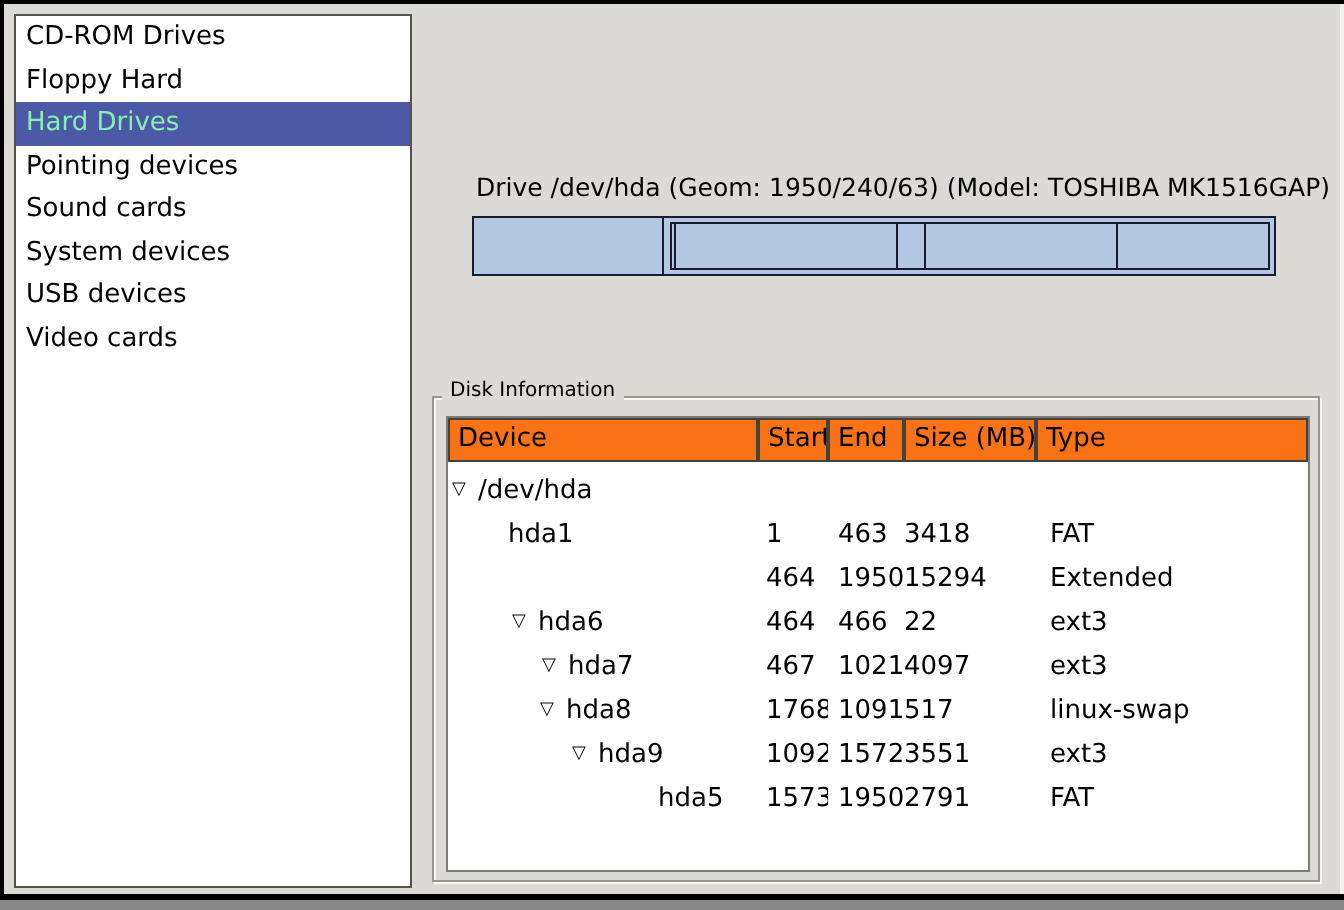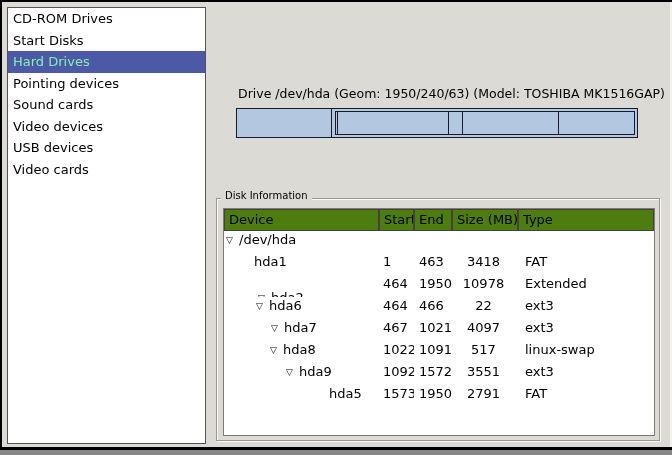--- a/index.html
+++ b/index.html
@@ -46,50 +46,50 @@
     padding:0 4px;font-size:10px;white-space:nowrap;
   }
   
   .disk-table{
     position:absolute;left:6px;top:9px;width:432px;height:228px;
     background:#fff;border:1px solid #7e7b76;overflow:hidden;
   }
   .thead{display:flex;background:#fff;}
   .th{
     height:22px;line-height:19px;font-size:13px;padding-left:4px;
-    background:#4d7c0f;border:1px solid #45423d;white-space:nowrap;overflow:hidden;
+    background:#f97316;border:1px solid #45423d;white-space:nowrap;overflow:hidden;
   }
-  .tr{display:flex;height:22px;line-height:18px;font-size:13px;white-space:nowrap;}
+  .tr{display:flex;height:22px;line-height:29px;font-size:13px;white-space:nowrap;}
   .td{overflow:hidden;white-space:nowrap;}
   .col-device{width:155px;}
   .col-start{width:35px;}
   .col-end{width:38px;}
   .col-size{width:66px;}
   .col-type{flex:1;}
   .td.col-start{padding-left:4px;}
   .td.col-end{padding-left:5px;}
-  .td.col-size{text-align:center;padding-right:3px;}
+  .td.col-size{text-align:left;padding-right:3px;}
   .td.col-type{padding-left:7px;}
   .expander{
     display:inline-block;width:13px;font-size:9px;text-align:left;
     vertical-align:top;color:#000;
   }
 </style>
 </head>
 <body>
 
 <div class="screen" style="--sel: #4b59a6; --barfill: #b4c7e0; background: rgb(220, 218, 213);">
 
   <div class="sidebar">
       <div class="sb-item">CD-ROM Drives</div>
-      <div class="sb-item">Start Disks</div>
+      <div class="sb-item">Floppy Hard</div>
       <div class="sb-item selected">Hard Drives</div>
       <div class="sb-item">Pointing devices</div>
       <div class="sb-item">Sound cards</div>
-      <div class="sb-item">Video devices</div>
+      <div class="sb-item">System devices</div>
       <div class="sb-item">USB devices</div>
       <div class="sb-item">Video cards</div>
     </div>
 
   <div class="drive-title">Drive /dev/hda (Geom: 1950/240/63) (Model: TOSHIBA MK1516GAP)</div>
 
   <div class="drive-bar">
       <div class="seg-primary" style="width: 23.7436%;"></div>
       <div class="seg-extended">
         <div class="logical-box">
@@ -124,40 +124,40 @@
             <div class="td col-device" style="padding-left: 17px;"><span class="expander"></span><span>hda1</span></div>
             <div class="td col-start">1</div>
             <div class="td col-end">463</div>
             <div class="td col-size">3418</div>
             <div class="td col-type">FAT</div>
           </div>
           <div class="tr">
             <div class="td col-device" style="padding-left: 34px; margin-top: 14px;"><span class="expander">▽</span><span>hda2</span></div>
             <div class="td col-start">464</div>
             <div class="td col-end">1950</div>
-            <div class="td col-size">10978</div>
+            <div class="td col-size">15294</div>
             <div class="td col-type">Extended</div>
           </div>
           <div class="tr">
             <div class="td col-device" style="padding-left: 32px;"><span class="expander">▽</span><span>hda6</span></div>
             <div class="td col-start">464</div>
             <div class="td col-end">466</div>
             <div class="td col-size">22</div>
             <div class="td col-type">ext3</div>
           </div>
           <div class="tr">
             <div class="td col-device" style="padding-left: 47px;"><span class="expander">▽</span><span>hda7</span></div>
             <div class="td col-start">467</div>
             <div class="td col-end">1021</div>
             <div class="td col-size">4097</div>
             <div class="td col-type">ext3</div>
           </div>
           <div class="tr">
             <div class="td col-device" style="padding-left: 46px;"><span class="expander">▽</span><span>hda8</span></div>
-            <div class="td col-start">1022</div>
+            <div class="td col-start">1768</div>
             <div class="td col-end">1091</div>
             <div class="td col-size">517</div>
             <div class="td col-type">linux-swap</div>
           </div>
           <div class="tr">
             <div class="td col-device" style="padding-left: 62px;"><span class="expander">▽</span><span>hda9</span></div>
             <div class="td col-start">1092</div>
             <div class="td col-end">1572</div>
             <div class="td col-size">3551</div>
             <div class="td col-type">ext3</div>

